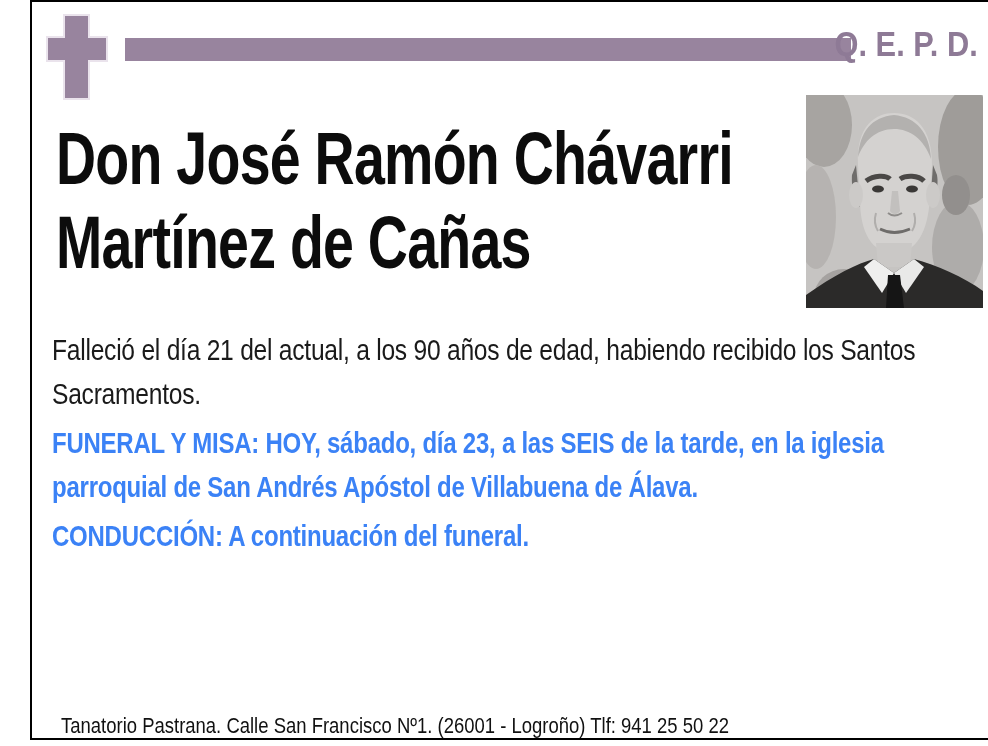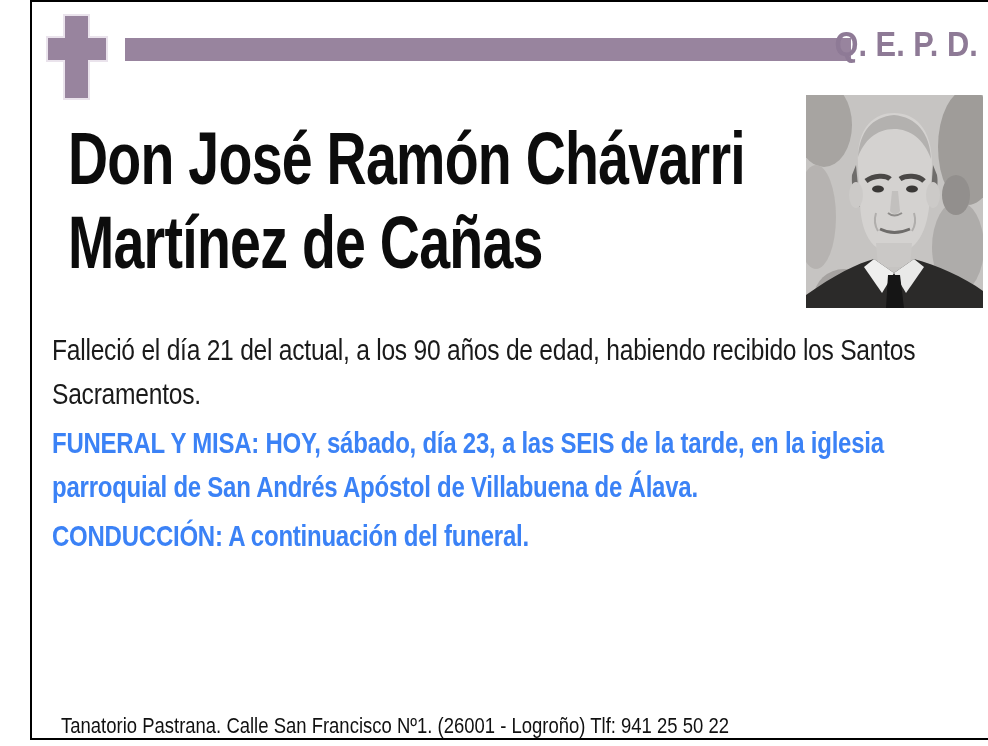--- a/index.html
+++ b/index.html
@@ -17,21 +17,21 @@
     background:#98849e;
   }
   .qepd{
     position:absolute;right:38px;top:24px;
     font-size:35px;font-weight:bold;color:#8e7a96;
     white-space:nowrap;letter-spacing:0px;
     transform:scaleX(0.88);transform-origin:100% 0;
   }
   .photo{position:absolute;left:778px;top:95px;width:177px;height:213px;overflow:hidden;background:#c6c4c2;}
   .title{
-    position:absolute;left:40px;top:116px;margin:0;width:760px;
+    position:absolute;left:28px;top:116px;margin:0;width:760px;
     font-size:75px;line-height:84px;font-weight:bold;color:#0c0c0c;
     letter-spacing:-1px;
   }
   .title .tline{display:block;white-space:nowrap;transform:scaleX(0.74);transform-origin:0 50%;}
   .body-text{position:absolute;left:24px;top:328px;width:940px;}
   .para{margin:0 0 5px 0;font-size:30px;line-height:44px;color:#1a1a1a;letter-spacing:-0.3px;}
   .para .line{display:block;white-space:nowrap;transform:scaleX(0.82);transform-origin:0 50%;}
   .para.bold{font-weight:bold;color:#3b82f6;}
   .para.bold .line{transform:scaleX(0.80);}
   .footer{

